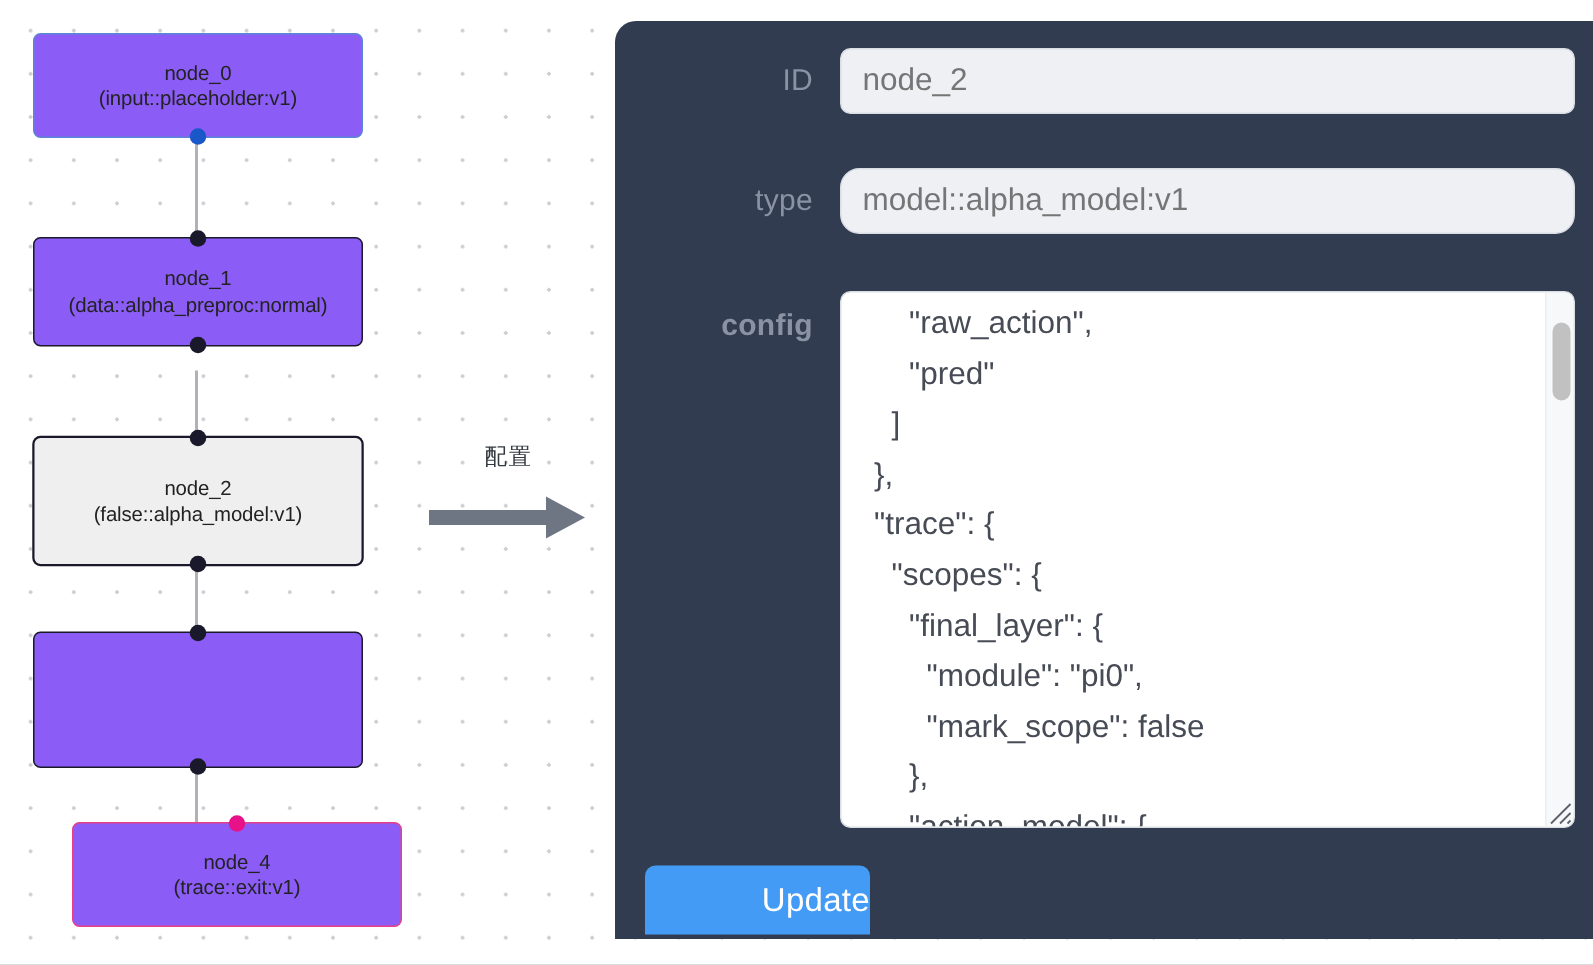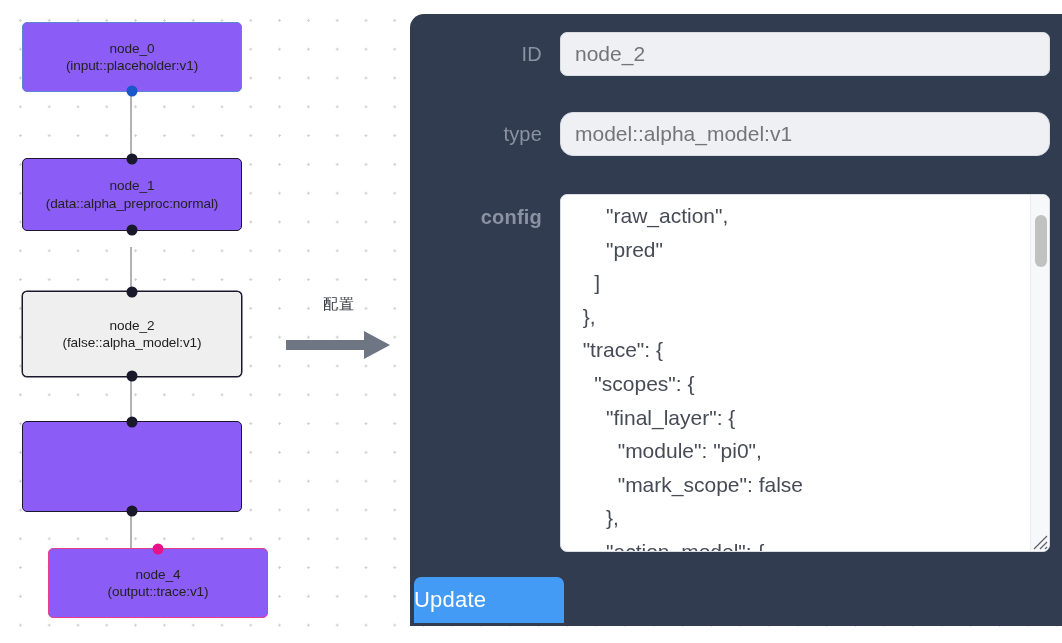--- a/index.html
+++ b/index.html
@@ -185,31 +185,31 @@
     background: #c1c1c1;
   }
   #config-resize {
     position: absolute;
     right: 1px; bottom: 1px;
     width: 18px; height: 18px;
   }
 
   #update-button {
     position: absolute;
-    left: 4px; top: 563px;
+    left: 20px; top: 563px;
     width: 150px; height: 46px;
     background: #449bf5;
     border: none;
     border-radius: 7px 7px 0 0;
     color: #ffffff;
     font-size: 22px;
     font-family: "Liberation Sans", sans-serif;
     letter-spacing: 0.2px;
     cursor: pointer;
-    text-align: left;
+    text-align: right;
     line-height: 46px;
     padding: 0;
   }
 </style>
 </head>
 <body>
 
 <div id="canvas"></div>
 
 <div id="flow">
@@ -235,21 +235,21 @@
     <div class="handle top"></div>
     <div class="handle bottom"></div>
   </div>
 
   <div class="node" style="top:421px;height:91px;">
     <div class="handle top"></div>
     <div class="handle bottom"></div>
   </div>
 
   <div class="node is-output" style="top:548px;height:70px;margin-left:26px;">
-    <div class="node-text"><span>node_4</span><br><span>(output::trace:v1)</span></div>
+    <div class="node-text"><span>node_4</span><br><span>(trace::exit:v1)</span></div>
     <div class="handle top h-pink"></div>
   </div>
 </div>
 
 <div id="arrow-group">
   <div id="arrow-label">配置</div>
   <svg id="arrow-shape" width="106" height="32" viewBox="0 0 106 32">
     <path d="M0 11 L78 11 L78 2 L104 16 L78 30 L78 21 L0 21 Z" fill="#6e7684"></path>
   </svg>
 </div>

